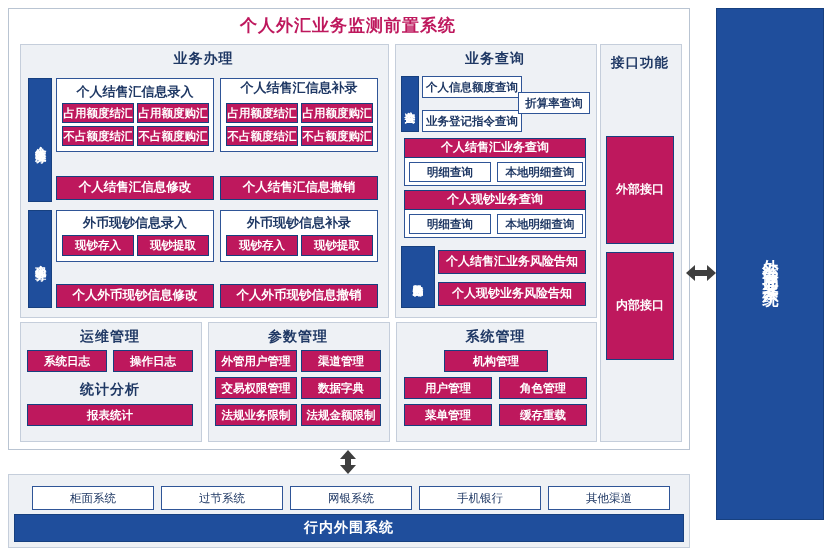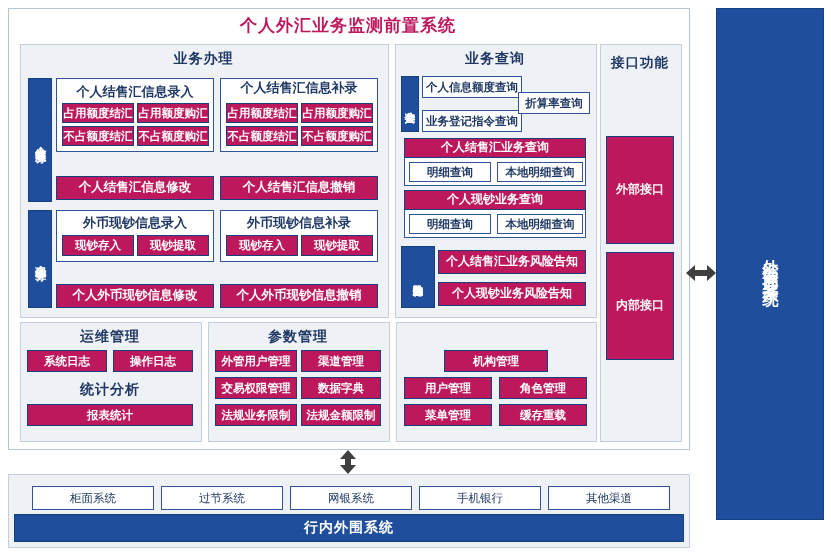--- a/index.html
+++ b/index.html
@@ -192,20 +192,21 @@
   <div class="panel" style="left:208px;top:322px;width:180px;height:118px;"></div>
   <div class="panel-title" style="position:absolute;left:208px;top:328px;width:180px;">参数管理</div>
   <div class="bbox" style="position:absolute;left:215px;top:350px;width:82px;height:22px;">外管用户管理</div>
   <div class="bbox" style="position:absolute;left:301px;top:350px;width:80px;height:22px;">渠道管理</div>
   <div class="bbox" style="position:absolute;left:215px;top:377px;width:82px;height:22px;">交易权限管理</div>
   <div class="bbox" style="position:absolute;left:301px;top:377px;width:80px;height:22px;">数据字典</div>
   <div class="bbox" style="position:absolute;left:215px;top:404px;width:82px;height:22px;">法规业务限制</div>
   <div class="bbox" style="position:absolute;left:301px;top:404px;width:80px;height:22px;">法规金额限制</div>
 
   <div class="panel" style="left:396px;top:322px;width:199px;height:118px;"></div>
+  <div class="panel-title" style="position:absolute;left:396px;top:328px;width:199px;">系统管理</div>
   <div class="bbox" style="position:absolute;left:444px;top:350px;width:104px;height:22px;">机构管理</div>
   <div class="bbox" style="position:absolute;left:404px;top:377px;width:88px;height:22px;">用户管理</div>
   <div class="bbox" style="position:absolute;left:499px;top:377px;width:88px;height:22px;">角色管理</div>
   <div class="bbox" style="position:absolute;left:404px;top:404px;width:88px;height:22px;">菜单管理</div>
   <div class="bbox" style="position:absolute;left:499px;top:404px;width:88px;height:22px;">缓存重载</div>
 
   <div class="arrow-v" style="left:337px;top:450px;width:22px;height:22px;">
     <svg width="22" height="24" viewBox="0 0 22 24">
       <polygon points="11,0 19,9 14,9 14,15 19,15 11,24 3,15 8,15 8,9 3,9" fill="#3f3f3f"></polygon>
     </svg>

